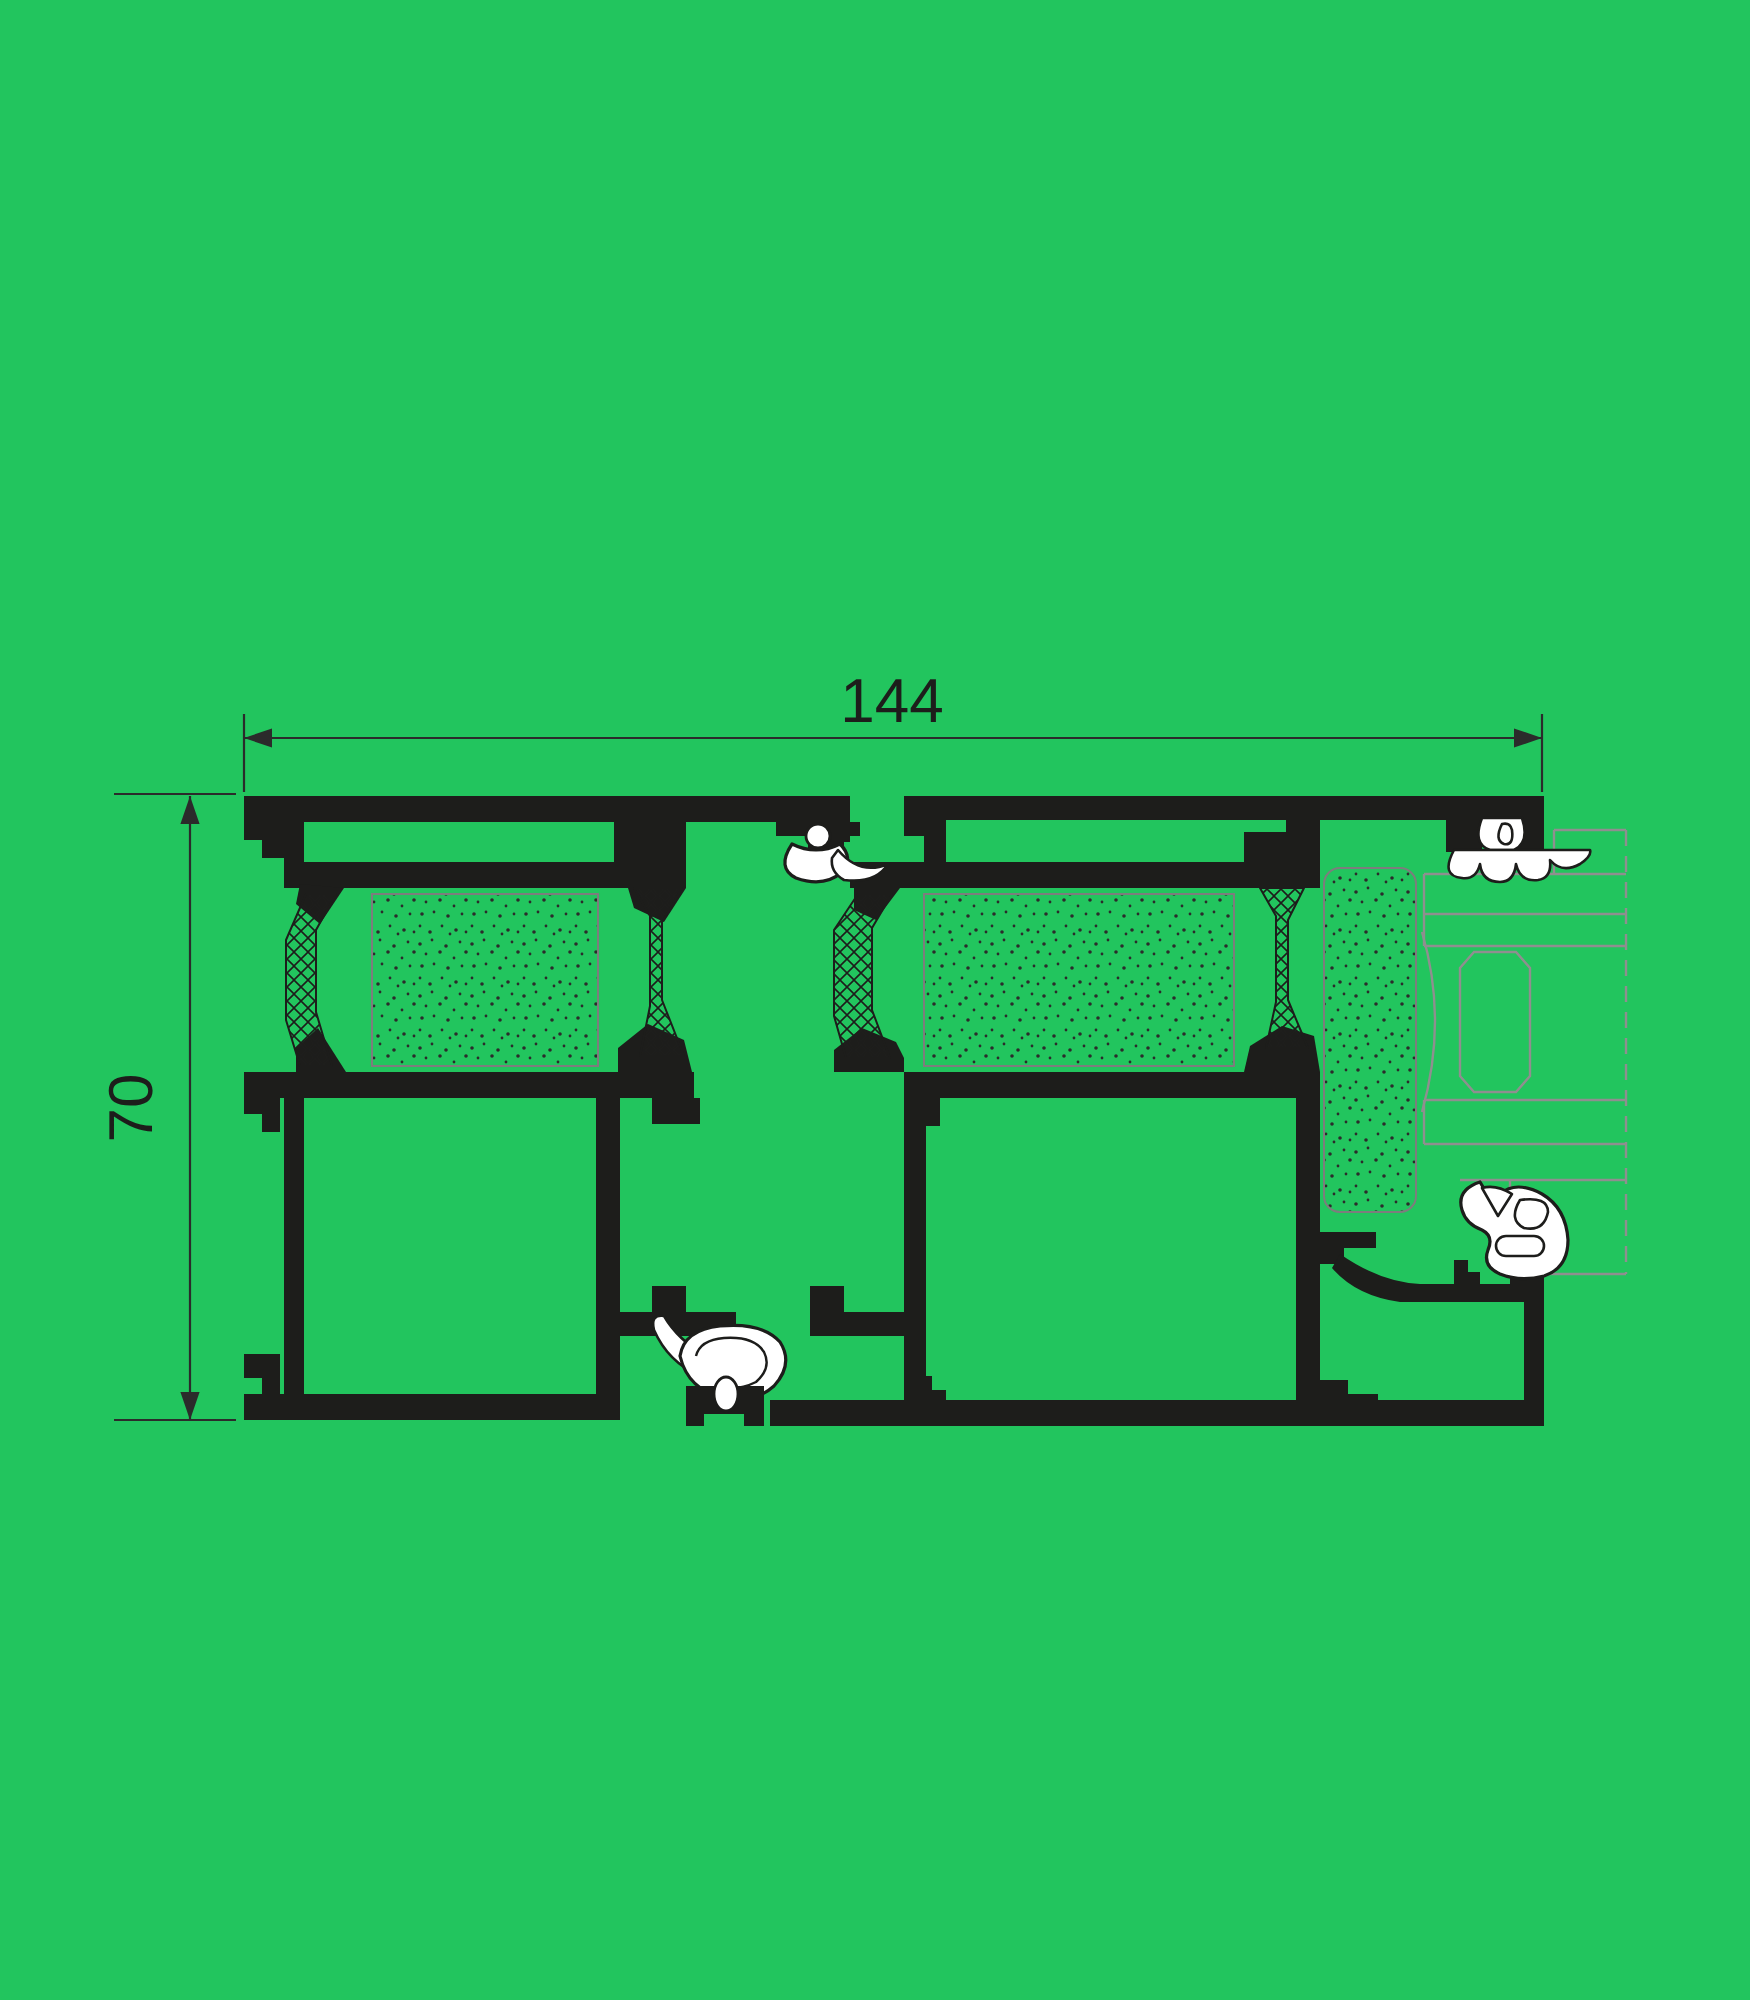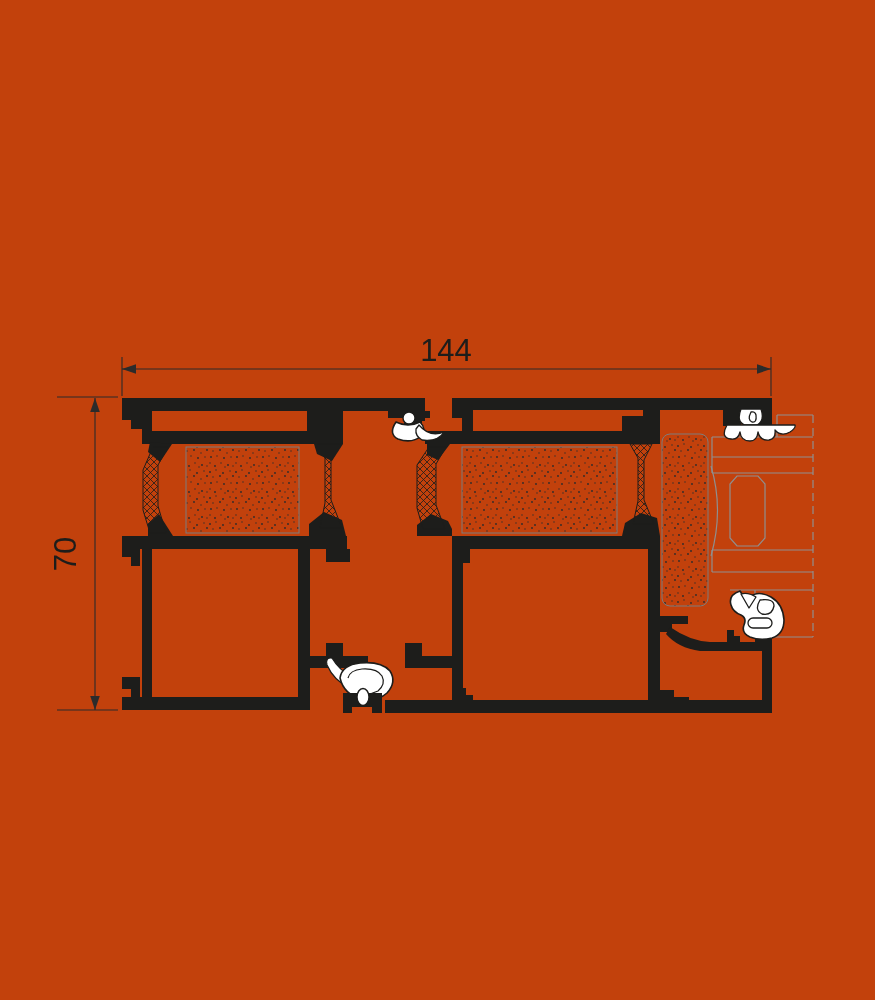--- a/index.html
+++ b/index.html
@@ -1,20 +1,20 @@
 <!DOCTYPE html>
 <html><head>
 <meta charset="utf-8">
 <style>
   html, body { margin: 0; padding: 0; background: #ffffff; }
   .canvas {
     position: relative;
     width: 875px;
     height: 1000px;
-    background: #c2410c;
+    background: #22c55e;
     overflow: hidden;
     font-family: "Liberation Sans", sans-serif;
   }
   svg { display: block; }
   .dim-text {
     font-family: "Liberation Sans", sans-serif;
     font-size: 31px;
     fill: #1d1d1b;
   }
   .blackpart { fill: #1d1d1b; stroke: none; }

